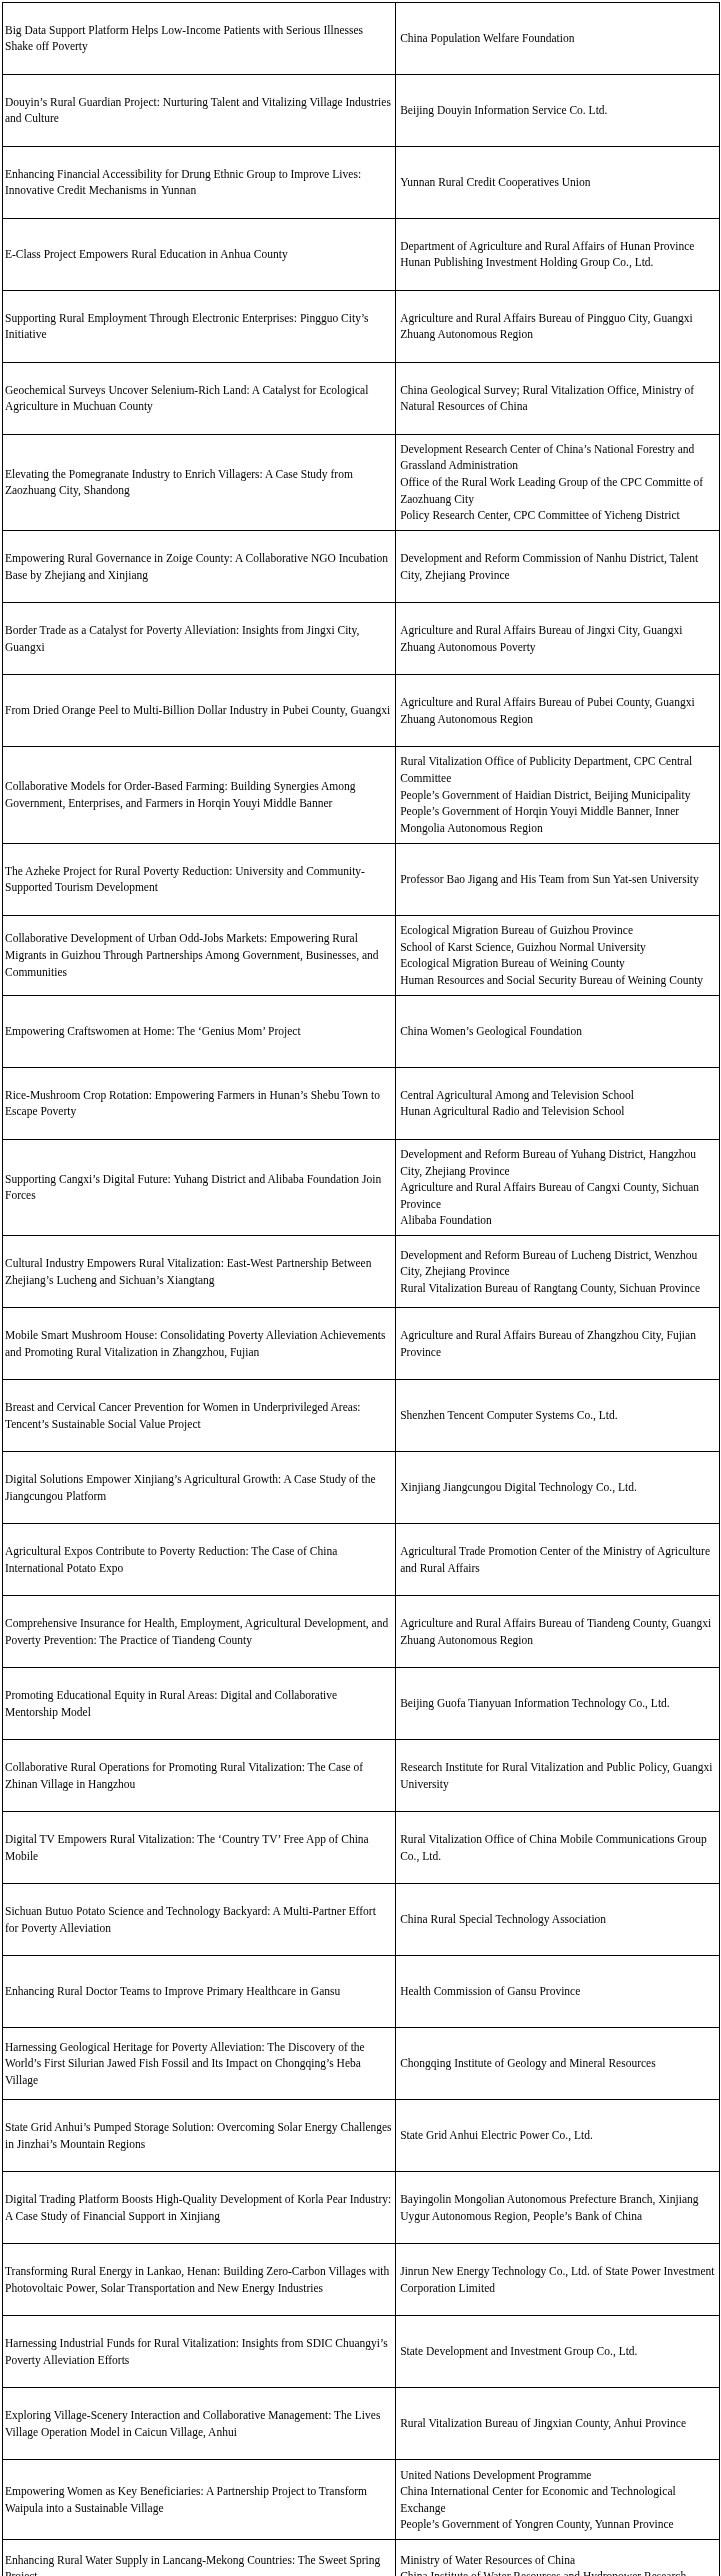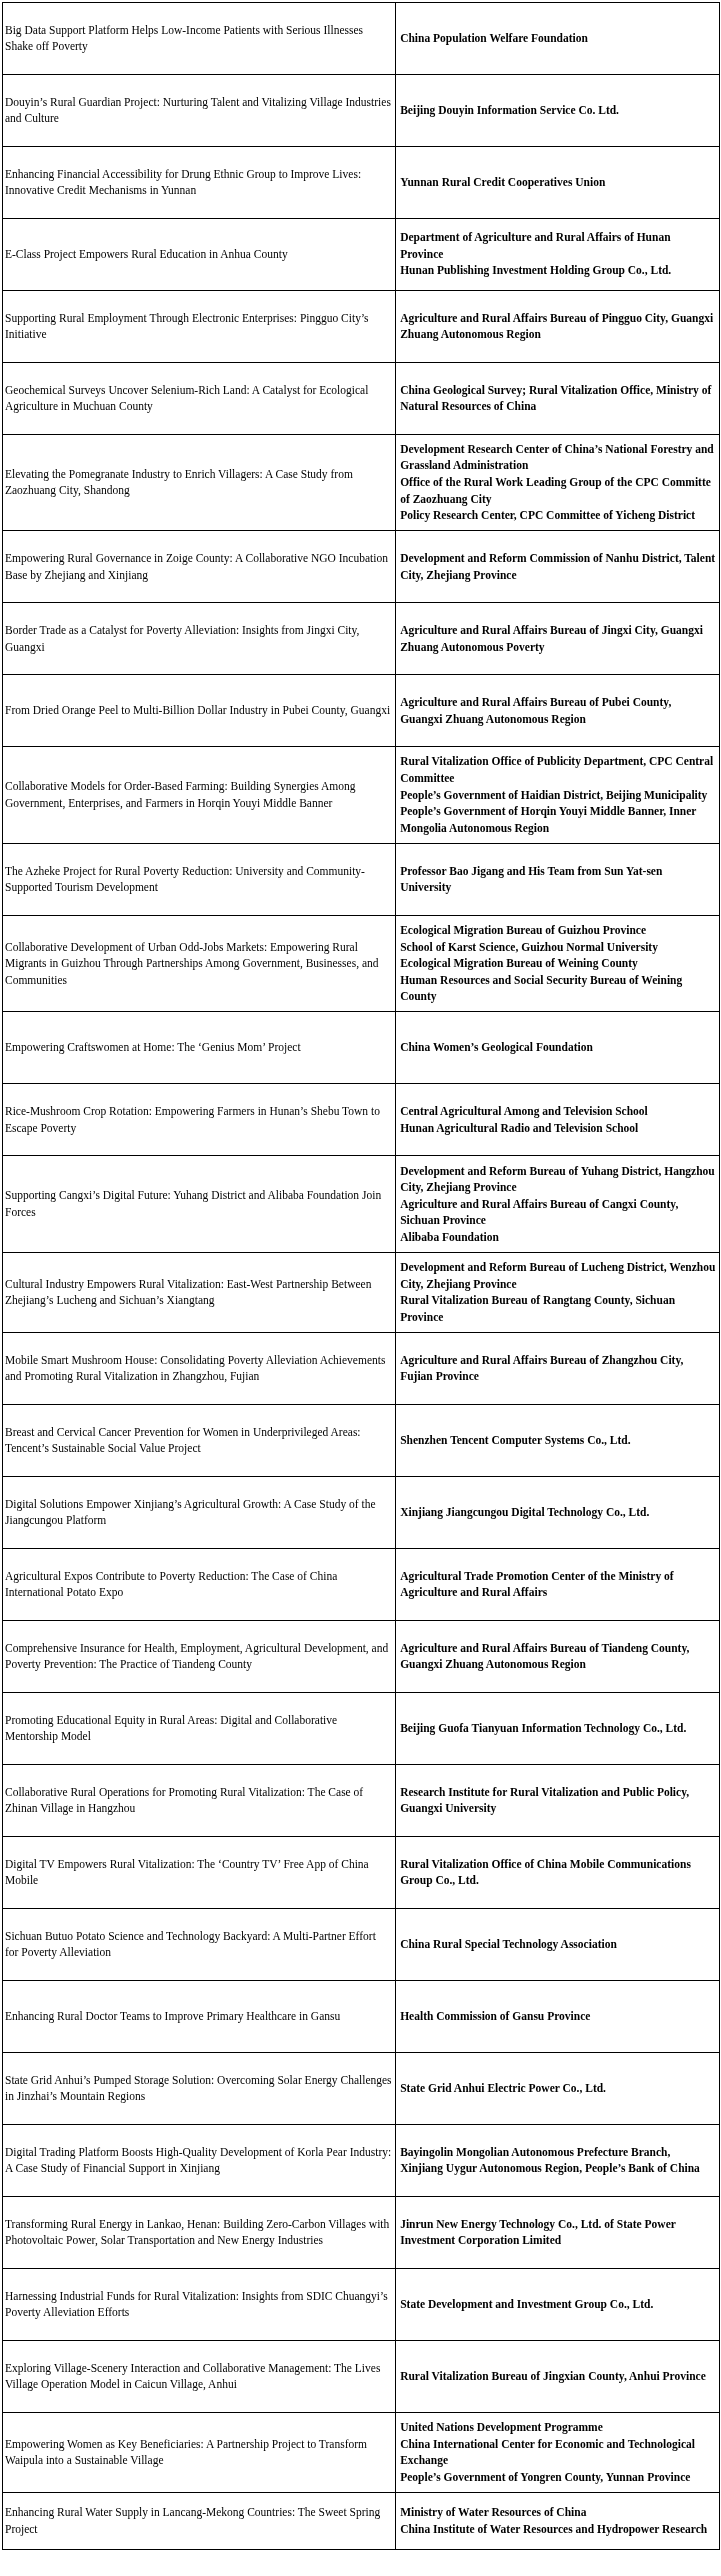--- a/index.html
+++ b/index.html
@@ -34,21 +34,20 @@
   }
   td.col-title {
     width: 387px;
     padding: 6.3px 3.2px 6.3px 2.4px;
   }
   td.col-orgs {
     padding: 6.3px 3.2px 6.3px 4px;
   }
   .org-line {
     display: block;
-    font-weight: bold;
   }
 </style>
 </head>
 <body>
 
 <table class="doc-table">
   <tbody id="table-body">
       <tr>
         <td class="col-title">Big Data Support Platform Helps Low-Income Patients with Serious Illnesses Shake off Poverty</td>
         <td class="col-orgs">
@@ -217,20 +216,26 @@
           <span class="org-line">China Rural Special Technology Association</span>
         </td>
       </tr>
       <tr>
         <td class="col-title">Enhancing Rural Doctor Teams to Improve Primary Healthcare in Gansu</td>
         <td class="col-orgs">
           <span class="org-line">Health Commission of Gansu Province</span>
         </td>
       </tr>
       <tr>
+        <td class="col-title">Harnessing Geological Heritage for Poverty Alleviation: The Discovery of the World’s First Silurian Jawed Fish Fossil and Its Impact on Chongqing’s Heba Village</td>
+        <td class="col-orgs">
+          <span class="org-line">Chongqing Institute of Geology and Mineral Resources</span>
+        </td>
+      </tr>
+      <tr>
         <td class="col-title">State Grid Anhui’s Pumped Storage Solution: Overcoming Solar Energy Challenges in Jinzhai’s Mountain Regions</td>
         <td class="col-orgs">
           <span class="org-line">State Grid Anhui Electric Power Co., Ltd.</span>
         </td>
       </tr>
       <tr>
         <td class="col-title">Digital Trading Platform Boosts High-Quality Development of Korla Pear Industry: A Case Study of Financial Support in Xinjiang</td>
         <td class="col-orgs">
           <span class="org-line">Bayingolin Mongolian Autonomous Prefecture Branch, Xinjiang Uygur Autonomous Region, People’s Bank of China</span>
         </td>

